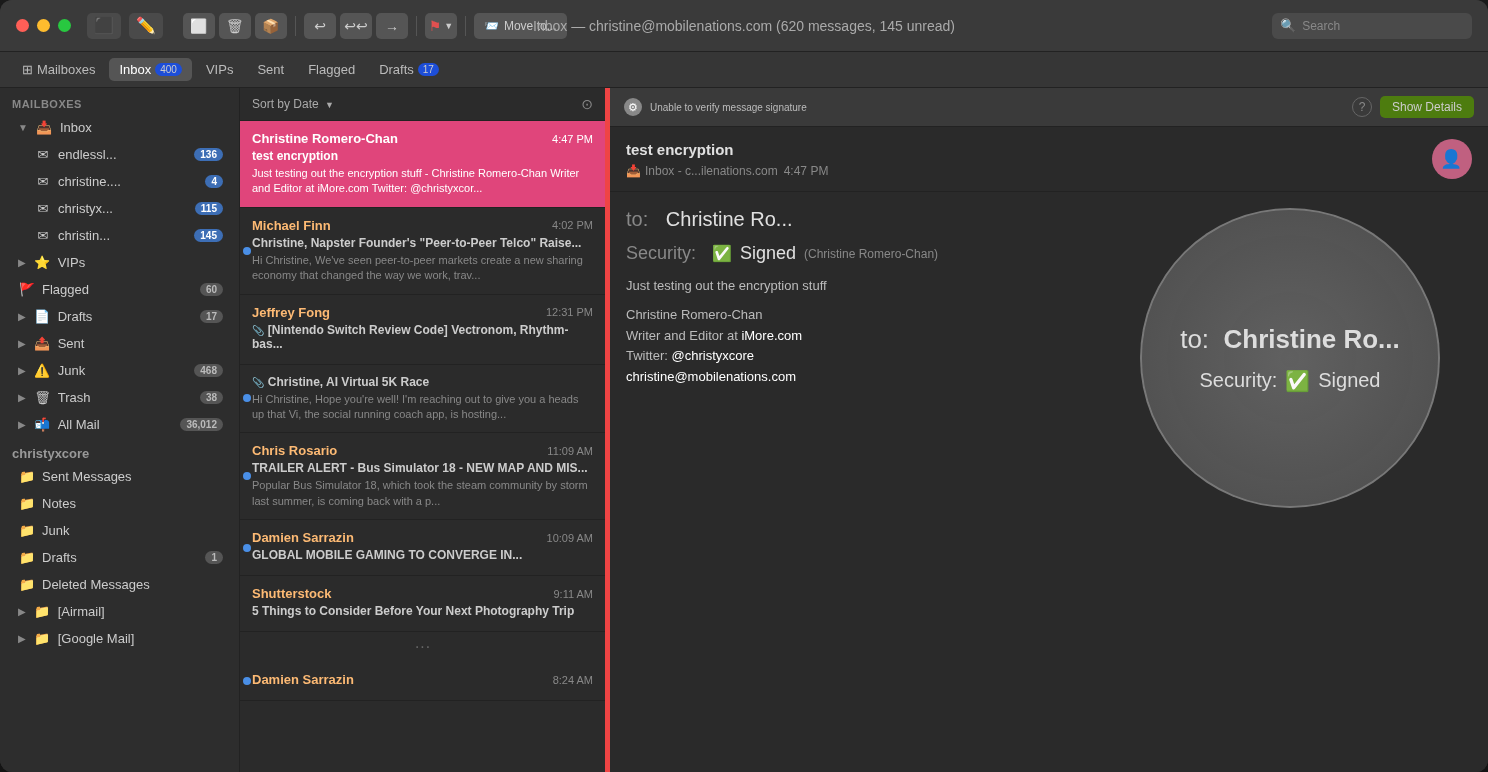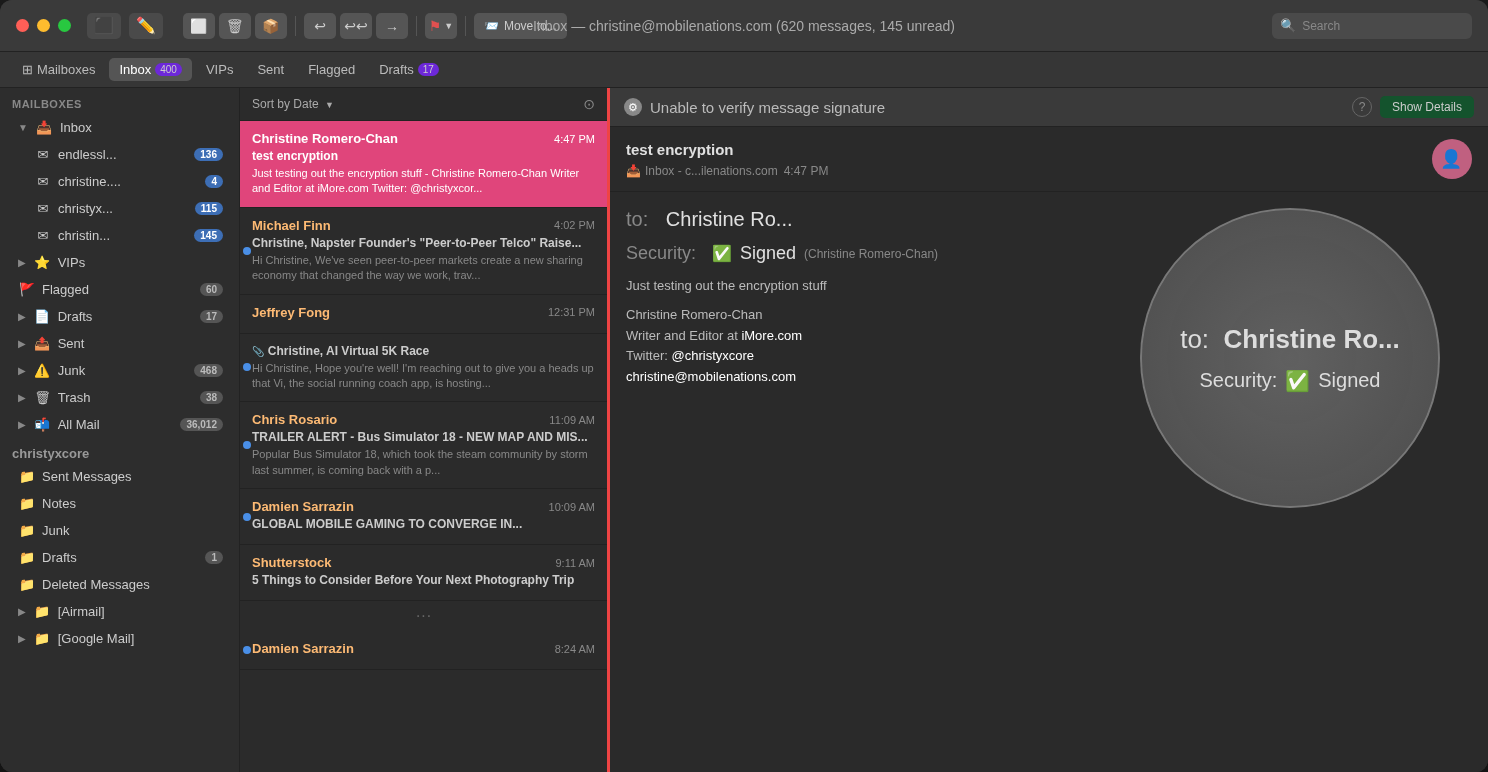--- a/index.html
+++ b/index.html
@@ -140,21 +140,21 @@
       cursor: pointer;
       color: #bbb;
       font-size: 13px;
       white-space: nowrap;
       display: flex;
       align-items: center;
       gap: 4px;
     }
     .tab-item.active { background: #555; color: #fff; }
     .tab-badge {
-      background: #6d28d9;
+      background: #1d4ed8;
       color: #ccc;
       font-size: 10px;
       border-radius: 8px;
       padding: 1px 5px;
     }
 
     
     .main-content {
       display: flex;
       flex: 1;
@@ -228,21 +228,21 @@
       font-size: 13px;
       font-weight: 600;
       padding: 8px 12px 2px;
     }
 
     
     .email-list {
       width: 370px;
       flex-shrink: 0;
       background: #2b2b2b;
-      border-right: 3px solid #ef4444;
+      border-right: 5px solid #ef4444;
       display: flex;
       flex-direction: column;
       overflow: hidden;
     }
     .email-list-header {
       padding: 8px 12px;
       display: flex;
       align-items: center;
       justify-content: space-between;
       flex-shrink: 0;
@@ -345,38 +345,38 @@
       border-radius: 50%;
       background: #888;
       display: flex;
       align-items: center;
       justify-content: center;
       font-size: 11px;
       color: #fff;
     }
     .security-text {
       flex: 1;
-      font-size: 15px;
+      font-size: 10px;
       color: #bbb;
     }
     .help-btn {
       width: 20px;
       height: 20px;
       border-radius: 50%;
       border: 1px solid #666;
       background: none;
       color: #888;
       font-size: 12px;
       cursor: pointer;
       display: flex;
       align-items: center;
       justify-content: center;
     }
     .show-details-btn {
-      background: #14532d;
+      background: #4d7c0f;
       border: none;
       border-radius: 5px;
       color: #ccc;
       padding: 4px 12px;
       font-size: 12px;
       cursor: pointer;
     }
 
     
     .email-header {
@@ -694,20 +694,24 @@
           </div>
           <div class="email-subject">Christine, Napster Founder's "Peer-to-Peer Telco" Raise...</div>
           <div class="email-preview">Hi Christine, We've seen peer-to-peer markets create a new sharing economy that changed the way we work, trav...</div>
         </div>
 
         <div class="email-item">
           <div class="email-row1">
             <span class="email-sender">Jeffrey Fong</span>
             <span class="email-time">12:31 PM</span>
           </div>
+          <div class="email-subject">
+            <span style="font-size:10px;">📎</span>
+            <span>[Nintendo Switch Review Code] Vectronom, Rhythm-bas...</span>
+          </div>
         </div>
 
         <div class="email-item" style="position:relative;">
           <div class="unread-dot"></div>
           <div class="email-subject">
             <span style="font-size:10px;">📎</span>
             <span>Christine, AI Virtual 5K Race</span>
           </div>
           <div class="email-preview">Hi Christine, Hope you're well! I'm reaching out to give you a heads up that Vi, the social running coach app, is hosting...</div>
         </div>

